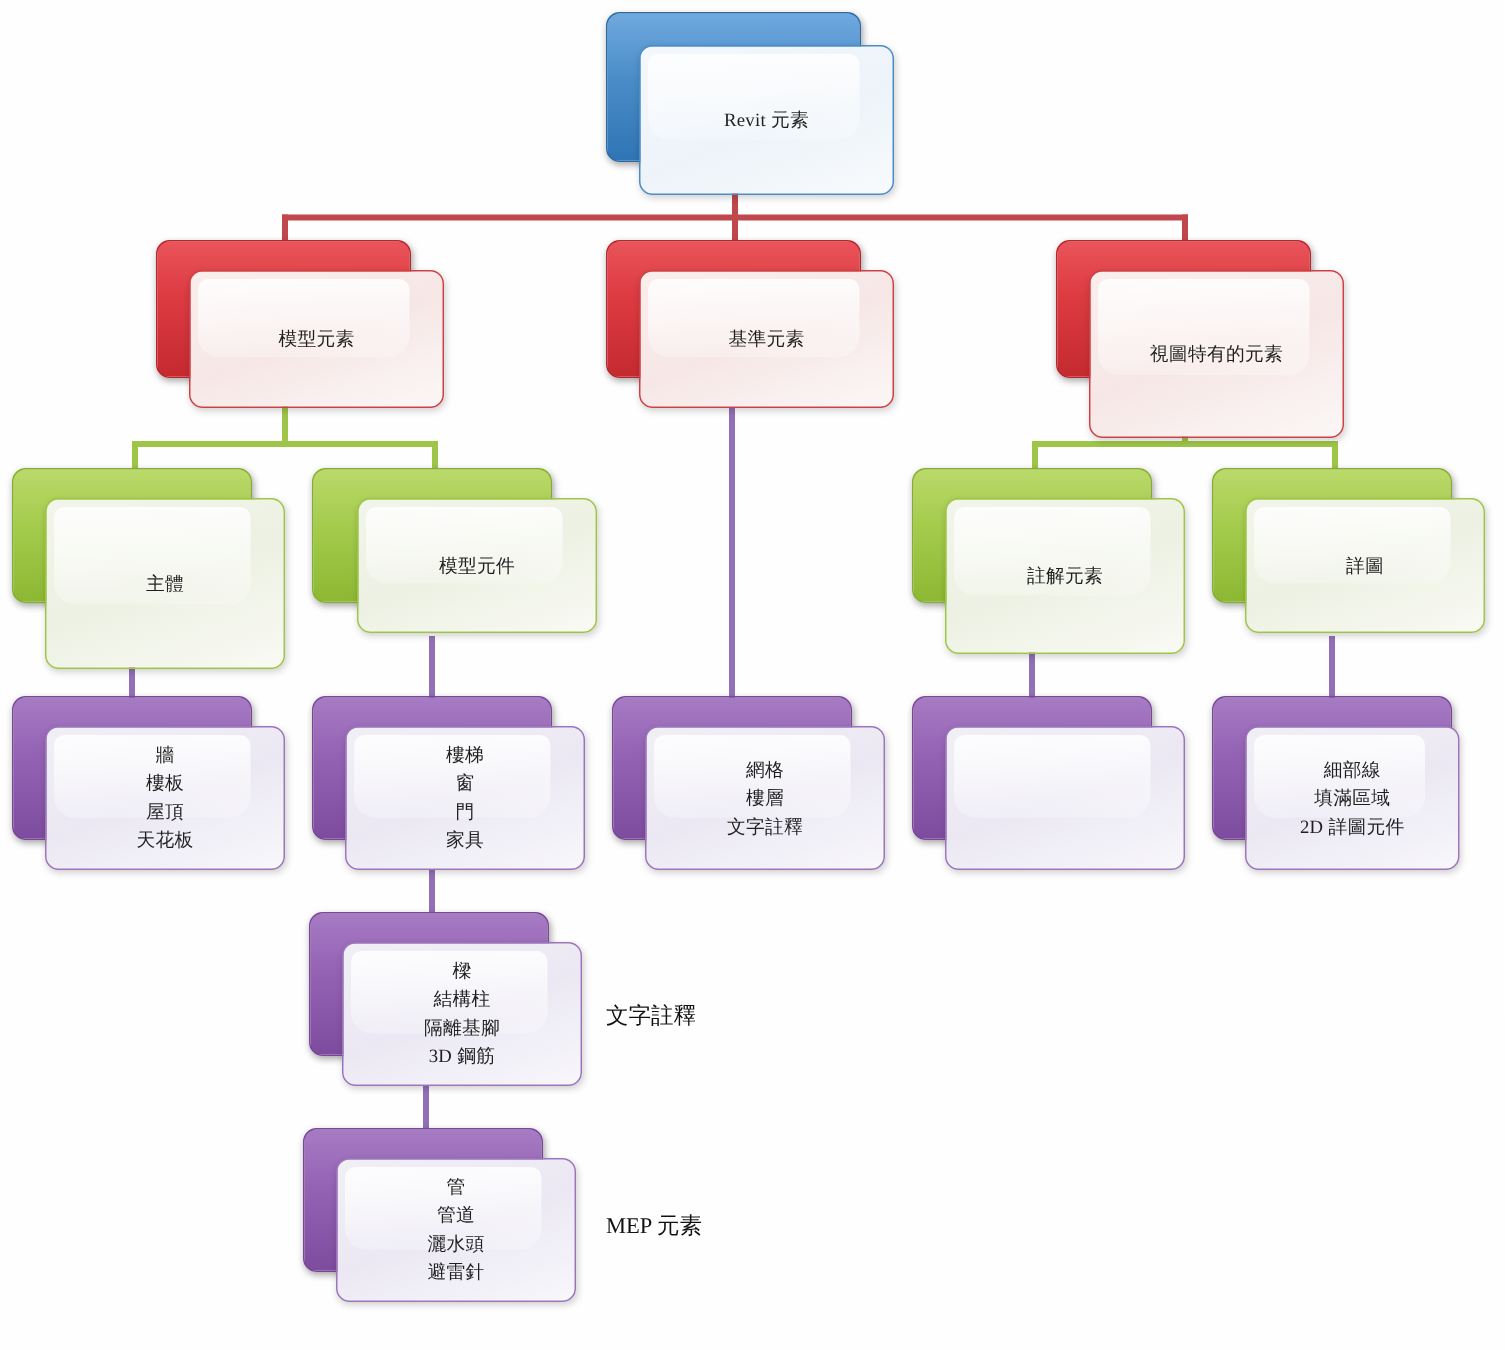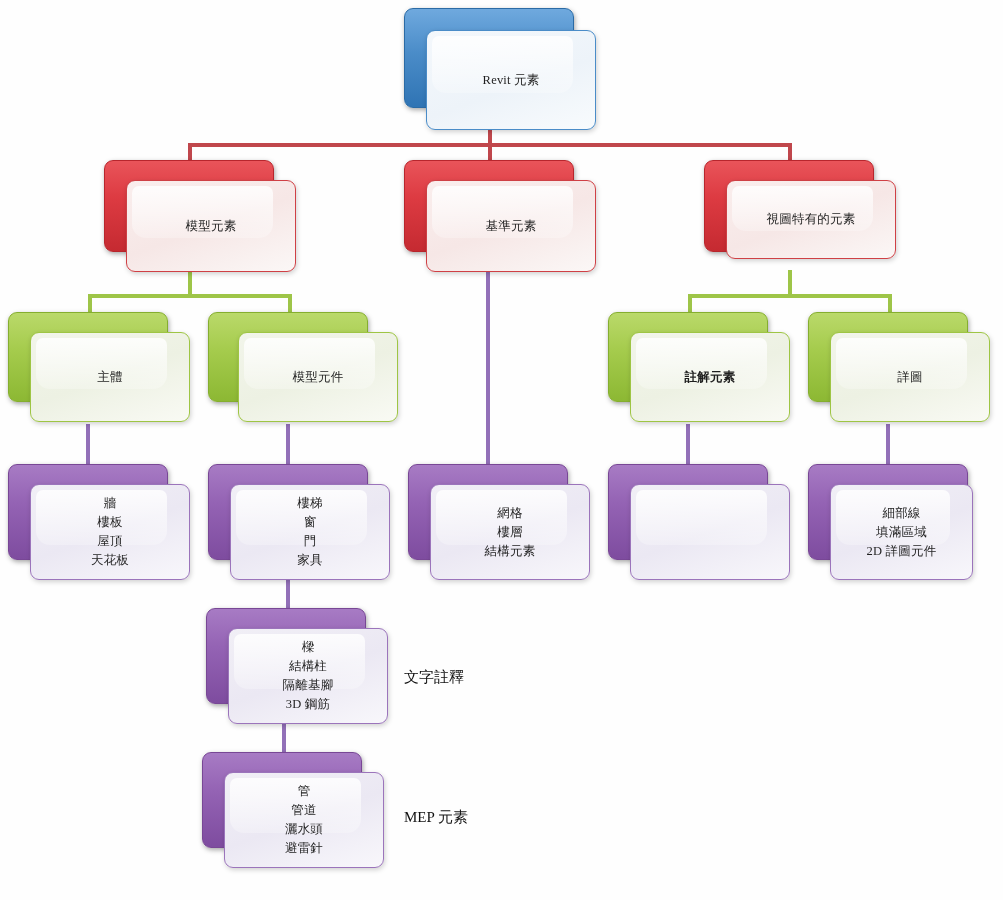--- a/index.html
+++ b/index.html
@@ -167,45 +167,45 @@
   <div class="node c-red" style="left:404px; top:160px;">
     <div class="back" style="width:170px; height:92px;"></div>
     <div class="front" style="width:170px; height:92px; left:22px; top:20px;text-align:center;">
       <div class="inner-gloss"></div>
       <span class="label">基準元素</span>
     </div>
   </div>
 
   <div class="node c-red" style="left:704px; top:160px;">
     <div class="back" style="width:170px; height:92px;"></div>
-    <div class="front" style="width:170px; height:79px; left:22px; top:20px;">
+    <div class="front" style="width:170px; height:112px; left:22px; top:20px;">
       <div class="inner-gloss"></div>
       <span class="label">視圖特有的元素</span>
     </div>
   </div>
 
   <div class="node c-green" style="left:8px; top:312px;">
     <div class="back" style="width:160px; height:90px;"></div>
-    <div class="front" style="width:160px; height:90px; left:22px; top:20px;">
+    <div class="front" style="width:160px; height:114px; left:22px; top:20px;">
       <div class="inner-gloss"></div>
       <span class="label">主體</span>
     </div>
   </div>
 
   <div class="node c-green" style="left:208px; top:312px;">
     <div class="back" style="width:160px; height:90px;"></div>
     <div class="front" style="width:160px; height:90px; left:30px; top:20px;">
       <div class="inner-gloss"></div>
       <span class="label">模型元件</span>
     </div>
   </div>
 
   <div class="node c-green" style="left:608px; top:312px;">
     <div class="back" style="width:160px; height:90px;"></div>
-    <div class="front" style="width:160px; height:90px; left:22px; top:20px;font-weight:bold;">
+    <div class="front" style="width:160px; height:104px; left:22px; top:20px;">
       <div class="inner-gloss"></div>
       <span class="label">註解元素</span>
     </div>
   </div>
 
   <div class="node c-green" style="left:808px; top:312px;">
     <div class="back" style="width:160px; height:90px;"></div>
     <div class="front" style="width:160px; height:90px; left:22px; top:20px;">
       <div class="inner-gloss"></div>
       <span class="label">詳圖</span>
@@ -233,21 +233,21 @@
 家具</span>
     </div>
   </div>
 
   <div class="node c-purple" style="left:408px; top:464px;">
     <div class="back" style="width:160px; height:96px;"></div>
     <div class="front" style="width:160px; height:96px; left:22px; top:20px;">
       <div class="inner-gloss"></div>
       <span class="label">網格
 樓層
-結構元素</span>
+文字註釋</span>
     </div>
   </div>
 
   <div class="node c-purple" style="left:608px; top:464px;">
     <div class="back" style="width:160px; height:96px;"></div>
     <div class="front" style="width:160px; height:96px; left:22px; top:20px;">
       <div class="inner-gloss"></div>
     </div>
   </div>
 

